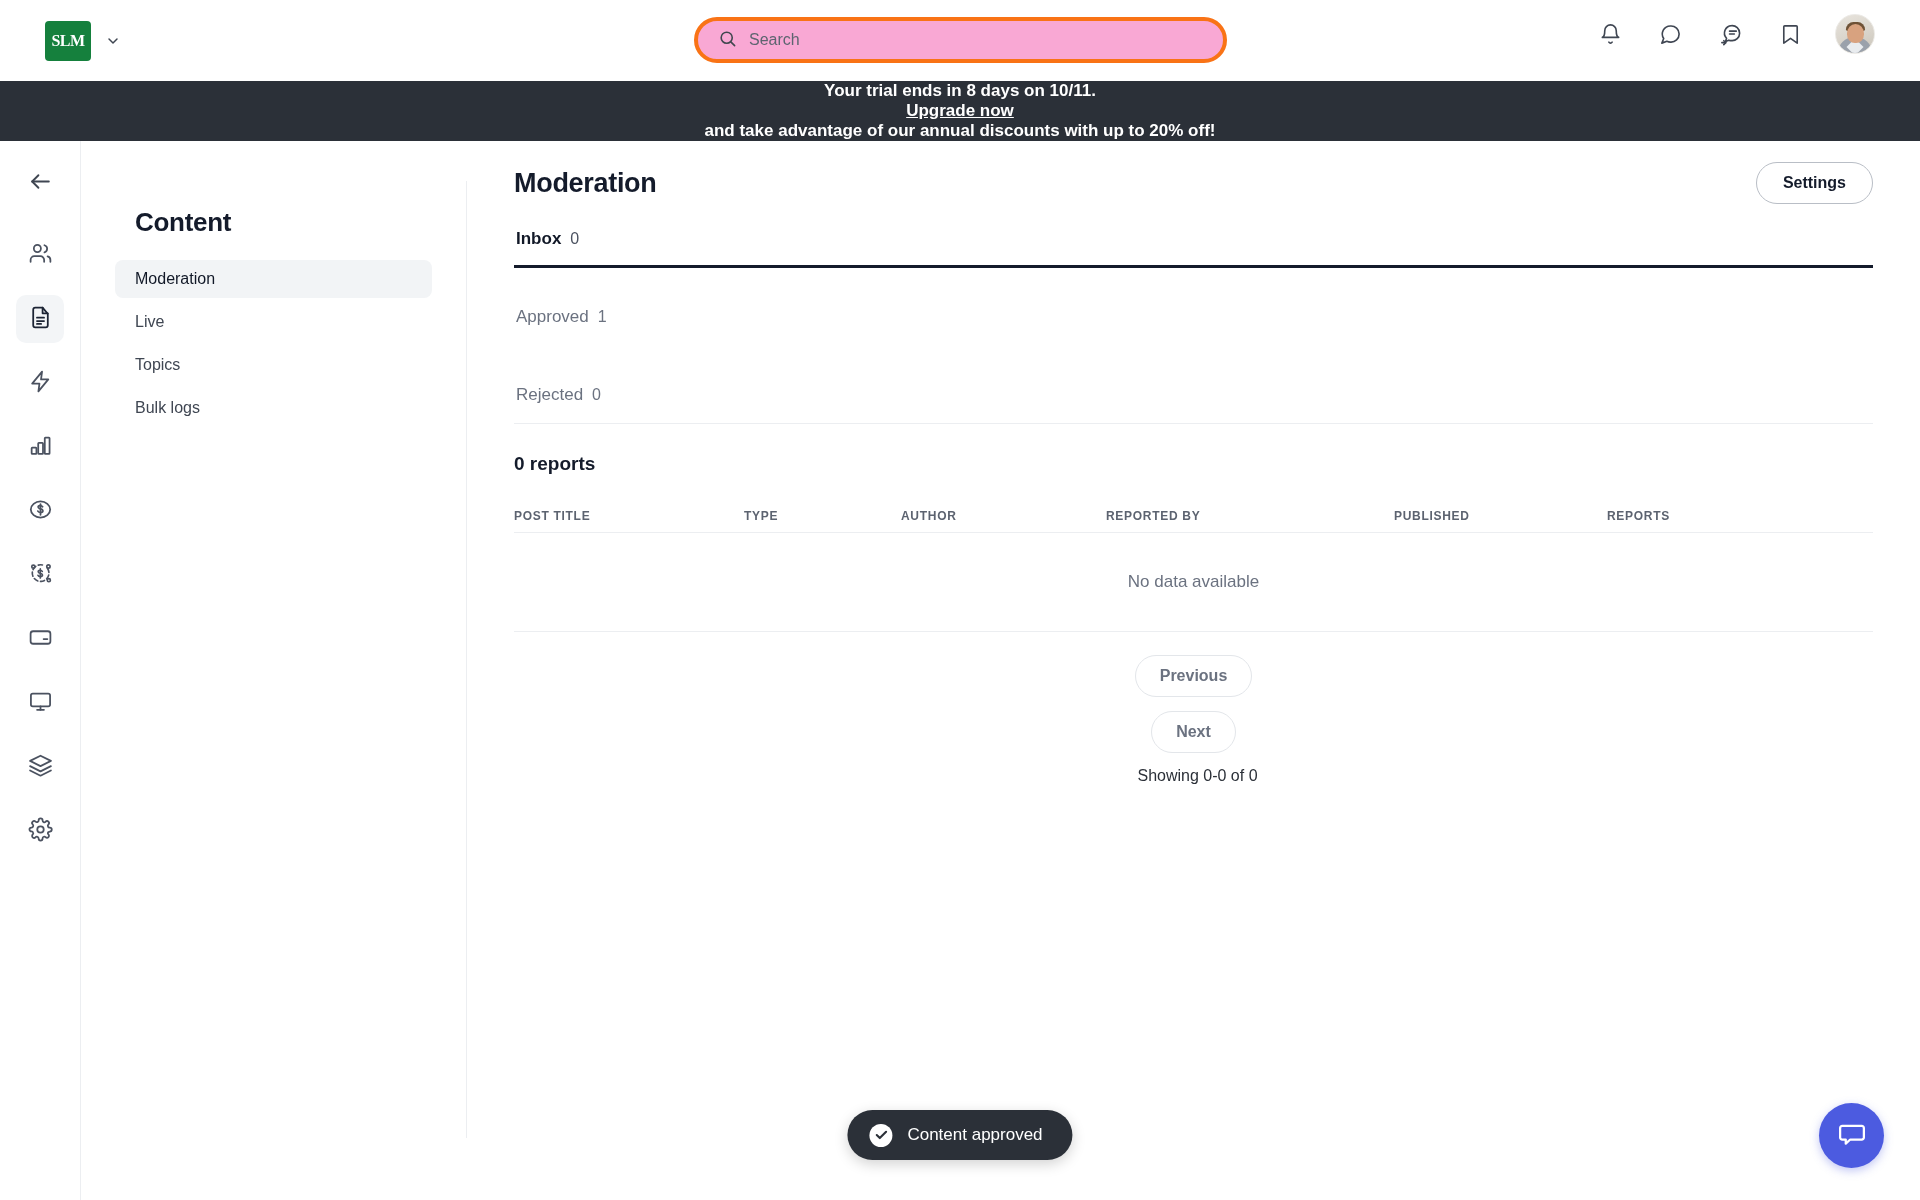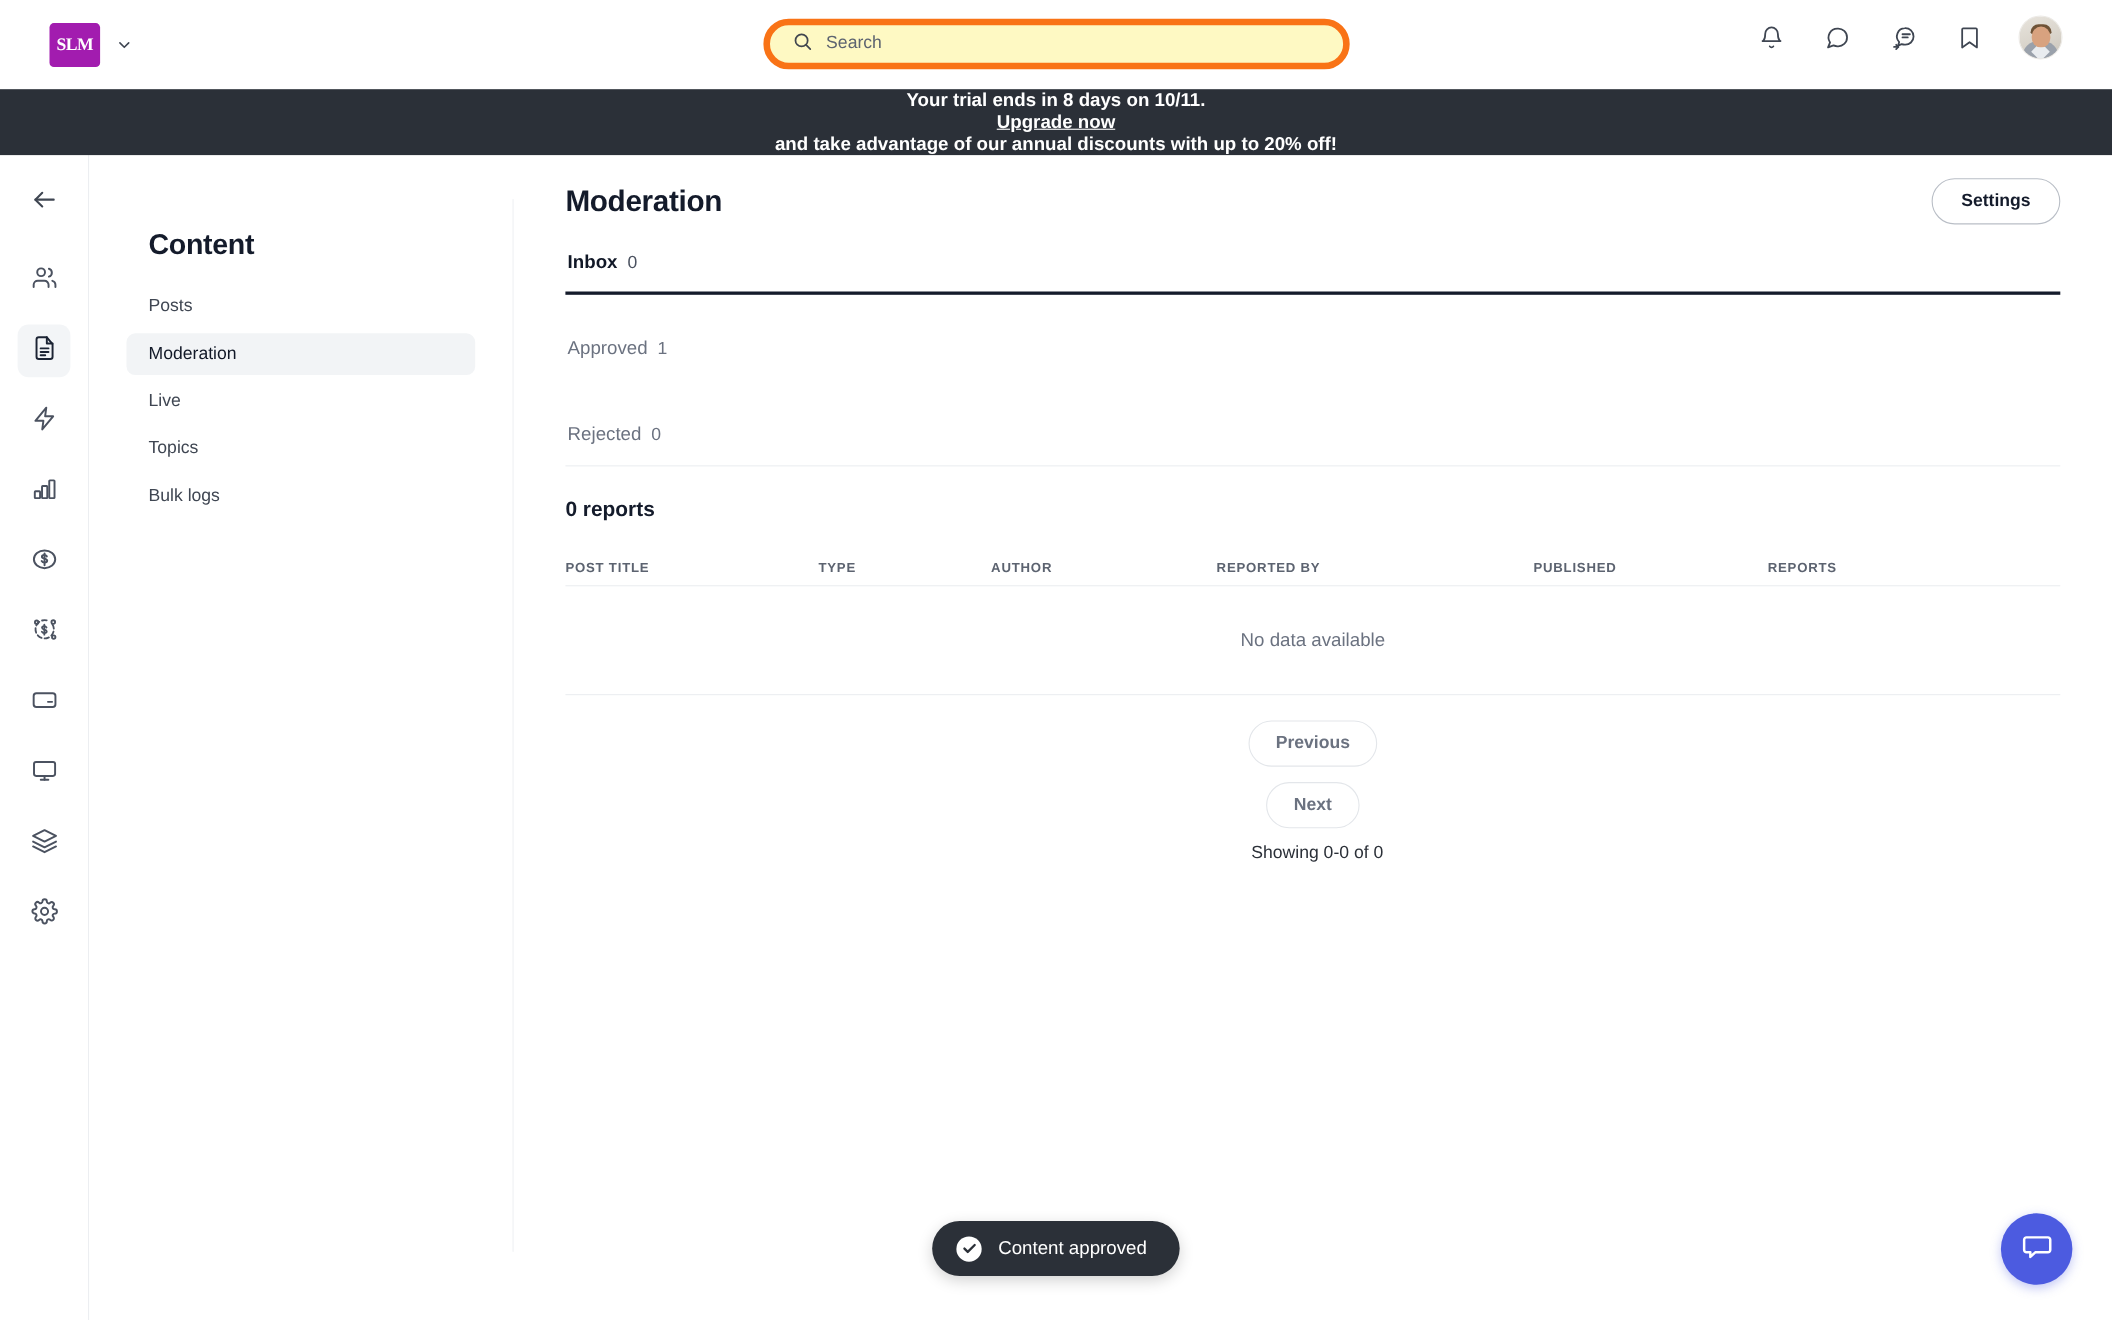--- a/index.html
+++ b/index.html
@@ -20,35 +20,35 @@
     background: #ffffff;
     display: flex; align-items: center;
     z-index: 20;
   }
   .brand-wrap {
     position: absolute; left: 45px; top: 21px;
     display: flex; align-items: center; gap: 14px;
   }
   .brand-logo {
     width: 46px; height: 40px;
-    background: #a21caf;
+    background: #15803d;
     border-radius: 4px;
     display: flex; align-items: center; justify-content: center;
     color: #ffffff;
     font-size: 16px; font-weight: 700; letter-spacing: -0.5px;
     font-family: "Liberation Serif", "DejaVu Serif", serif;
   }
   .brand-caret { display: flex; align-items: center; cursor: pointer; }
 
   .search-box {
     position: absolute; left: 694px; top: 17px;
     width: 533px; height: 46px;
-    border: 6px solid #f97316;
+    border: 4px solid #f97316;
     border-radius: 23px;
-    background: #fef9c3;
+    background: #f9a8d4;
     display: flex; align-items: center;
     padding: 0 20px; gap: 12px;
     cursor: text;
   }
   .search-box .sp { font-size: 16px; color: #5d6470; }
 
   .top-actions {
     position: absolute; right: 45px; top: 14px;
     display: flex; align-items: center; gap: 22px;
   }
@@ -395,23 +395,20 @@
       <svg width="25" height="25" viewBox="0 0 24 24" fill="none" stroke="currentColor" stroke-width="1.7" stroke-linecap="round" stroke-linejoin="round">
           <circle cx="12" cy="12" r="3.1"></circle>
           <path d="M19.2 14.8a1.6 1.6 0 0 0 .3 1.8l.1.1a1.9 1.9 0 1 1-2.7 2.7l-.1-.1a1.6 1.6 0 0 0-1.8-.3 1.6 1.6 0 0 0-1 1.5v.2a1.9 1.9 0 0 1-3.8 0v-.1a1.6 1.6 0 0 0-1.1-1.5 1.6 1.6 0 0 0-1.8.3l-.1.1a1.9 1.9 0 1 1-2.7-2.7l.1-.1a1.6 1.6 0 0 0 .3-1.8 1.6 1.6 0 0 0-1.5-1H3.3a1.9 1.9 0 1 1 0-3.8h.1a1.6 1.6 0 0 0 1.5-1.1 1.6 1.6 0 0 0-.3-1.8l-.1-.1a1.9 1.9 0 1 1 2.7-2.7l.1.1a1.6 1.6 0 0 0 1.8.3h.1a1.6 1.6 0 0 0 1-1.5V3.3a1.9 1.9 0 1 1 3.8 0v.1a1.6 1.6 0 0 0 1 1.5 1.6 1.6 0 0 0 1.8-.3l.1-.1a1.9 1.9 0 1 1 2.7 2.7l-.1.1a1.6 1.6 0 0 0-.3 1.8v.1a1.6 1.6 0 0 0 1.5 1h.2a1.9 1.9 0 1 1 0 3.8h-.1a1.6 1.6 0 0 0-1.5 1z"></path>
         </svg>
     </span>
   </div>
 </div>
 
 <div class="subnav">
   <div class="subnav-title">Content</div>
-  <div class="subnav-item">
-    <span>Posts</span>
-  </div>
   <div class="subnav-item active">
     <span>Moderation</span>
   </div>
   <div class="subnav-item">
     <span>Live</span>
   </div>
   <div class="subnav-item">
     <span>Topics</span>
   </div>
   <div class="subnav-item">

